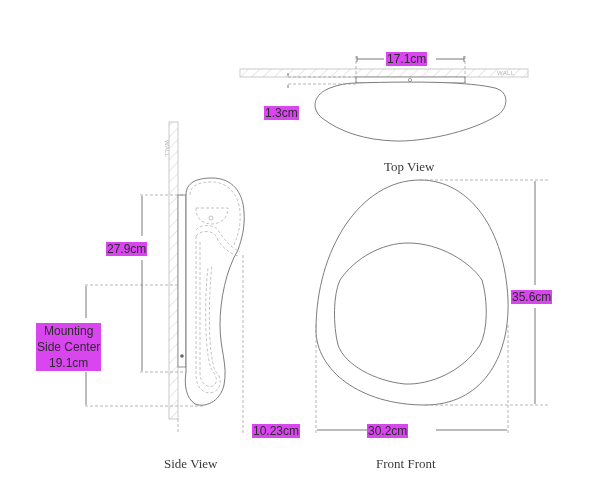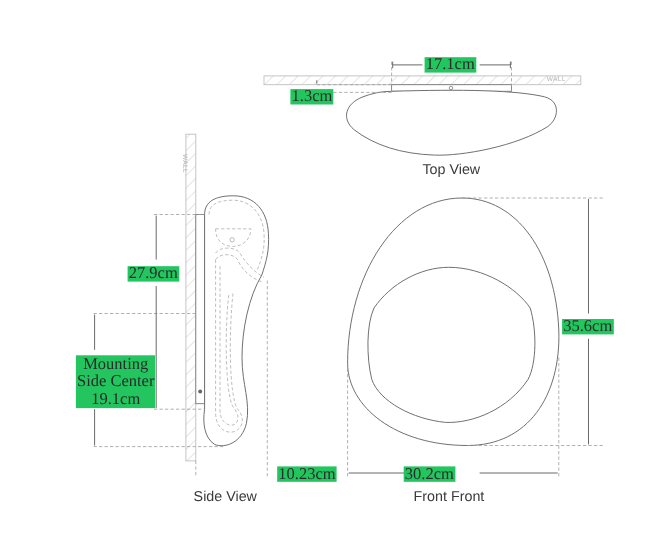--- a/index.html
+++ b/index.html
@@ -1,19 +1,19 @@
 <!DOCTYPE html>
 <html><head>
   <meta charset="utf-8">
   <style>
     html, body { margin: 0; padding: 0; background: #ffffff; }
     body { width: 600px; height: 488px; position: relative; overflow: hidden; font-family: "Liberation Sans", sans-serif; }
     #canvas { position: absolute; left: 0; top: 0; width: 600px; height: 488px; }
-    .lbl { position: absolute; font-family: Liberation Serif, serif; color: #2b2b2b; font-size: 15px; line-height: 14px; white-space: nowrap; background: #22c55e; padding: 0 1px; }
-    .view-title { position: absolute; font-family: Liberation Sans, sans-serif; color: #3a3a3a; font-size: 13px; white-space: nowrap; }
+    .lbl { position: absolute; font-family: Liberation Sans, sans-serif; color: #2b2b2b; font-size: 12px; line-height: 14px; white-space: nowrap; background: #d946ef; padding: 0 1px; }
+    .view-title { position: absolute; font-family: Liberation Serif, serif; color: #3a3a3a; font-size: 13px; white-space: nowrap; margin-top: 13px; }
     .wall-tag { position: absolute; font-family: "Liberation Sans", sans-serif; color: #b5b5b5; font-size: 6px; letter-spacing: 0.3px; }
     .center { text-align: center; }
   </style>
 </head>
 <body>
 
 <svg id="canvas" width="600" height="488" viewBox="0 0 600 488" xmlns="http://www.w3.org/2000/svg">
   <defs>
     <pattern id="hatch" width="8" height="8" patternUnits="userSpaceOnUse" patternTransform="rotate(45)">
       <line x1="0" y1="0" x2="0" y2="8" stroke="#c4c4c4" stroke-width="0.8"></line>
@@ -90,27 +90,27 @@
     <line x1="508" y1="325" x2="508" y2="433" stroke="#999" stroke-width="0.7" stroke-dasharray="3,2"></line>
     <line x1="317" y1="430" x2="386" y2="430" stroke="#555" stroke-width="0.8"></line>
     <line x1="436" y1="430" x2="507" y2="430" stroke="#555" stroke-width="0.8"></line>
   </g>
 </svg>
 
 <span class="wall-tag" style="left:497px; top:70px;">WALL</span>
 <span class="wall-tag" style="left:170px; top:140px; transform:rotate(90deg); transform-origin:left top;">WALL</span>
 
 <span class="lbl" style="left:386px; top:52px;">17.1cm</span>
-<span class="lbl" style="left:264px; top:81px;">1.3cm</span>
+<span class="lbl" style="left:264px; top:106px;">1.3cm</span>
 <span class="view-title" style="left:384px; top:146px;">Top View</span>
 
-<span class="lbl" style="left:116px; top:242px;">27.9cm</span>
-<div class="lbl center" style="left:69px; top:323px; line-height:16px;">
+<span class="lbl" style="left:106px; top:242px;">27.9cm</span>
+<div class="lbl center" style="left:36px; top:323px; line-height:16px;">
   <div>Mounting</div>
   <div>Side Center</div>
   <div>19.1cm</div>
 </div>
 <span class="lbl" style="left:252px; top:424px;">10.23cm</span>
-<span class="view-title" style="left:176px; top:443px;">Side View</span>
+<span class="view-title" style="left:164px; top:443px;">Side View</span>
 
 <span class="lbl" style="left:511px; top:290px;text-align:center;">35.6cm</span>
 <span class="lbl" style="left:367px; top:424px;">30.2cm</span>
 <span class="view-title" style="left:376px; top:443px;">Front Front</span>
 
 </body></html>

